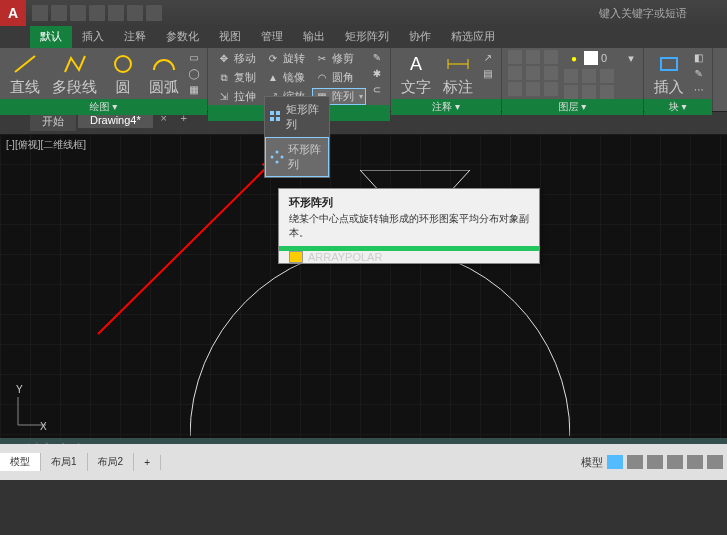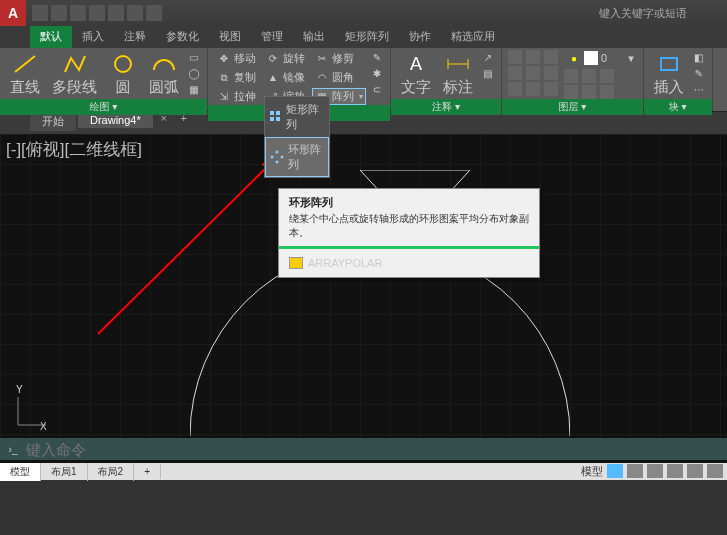--- a/index.html
+++ b/index.html
@@ -28,41 +28,41 @@
 .grid3{display:grid;grid-template-columns:repeat(3,16px);gap:2px}
 .grid3 .c{width:14px;height:14px;background:#666}
 .swatch{width:14px;height:14px;background:#fff}
 .dropdown-arr::after{content:"▾";margin-left:2px;font-size:8px;color:#bbb}
 .doc-tabs{height:22px;background:#3a3a3a;display:flex;align-items:flex-start;padding-left:30px;gap:2px}
 .doc-tab{padding:2px 12px;background:#4a4a4a;color:#ccc;border-radius:2px 2px 0 0;cursor:pointer}
 .doc-tab.active{background:#555;color:#fff}
 .doc-plus{width:18px;height:18px;color:#aaa;text-align:center;cursor:pointer}
 .canvas{position:relative;height:346px;background:#111}
 .grid-bg{position:absolute;inset:0;background-image:linear-gradient(#1a1a1a 1px,transparent 1px),linear-gradient(90deg,#1a1a1a 1px,transparent 1px);background-size:30px 30px}
-.view-label{position:absolute;top:4px;left:6px;color:#bbb;font-size:17px}
+.view-label{position:absolute;top:4px;left:6px;color:#bbb;font-size:10px}
 .ucs{position:absolute;left:12px;bottom:48px;color:#888}
 .ucs svg{width:36px;height:36px}
 .arc{position:absolute;left:190px;bottom:44px}
 .trap{position:absolute;left:360px;top:36px}
 .arrow{position:absolute;left:88px;top:20px}
 .cmdline{position:absolute;bottom:20px;left:0;right:0;height:22px;background:rgba(60,90,90,.85);display:flex;align-items:center;gap:6px;padding:0 6px}
 .cmdline input{flex:1;background:transparent;border:none;color:#eee;font-size:15px;outline:none}
-.layout-tabs{position:absolute;bottom:0;left:0;right:0;height:17px;background:#e0e0e0;display:flex;align-items:center}
+.layout-tabs{position:absolute;bottom:0;left:0;right:0;height:36px;background:#e0e0e0;display:flex;align-items:center}
 .lt{padding:2px 10px;color:#333;font-size:10px;cursor:pointer;border-right:1px solid #bbb}
 .lt.active{background:#fff}
 .status-r{margin-left:auto;display:flex;gap:4px;padding-right:4px}
 .status-r .s{width:16px;height:14px;background:#888}
 .array-menu{position:absolute;left:264px;top:96px;width:66px;background:#4f4f4f;border:1px solid #666;z-index:10}
 .am-item{display:flex;align-items:center;gap:4px;padding:5px 5px;cursor:pointer;font-size:10px}
 .am-item.sel{background:#6b6b6b;border:1px solid #8cf;padding:4px 4px}
 .am-ic{width:14px;height:14px;display:flex;align-items:center;justify-content:center}
 .tooltip{position:absolute;left:278px;top:188px;width:262px;background:#f0f0f0;border:1px solid #888;z-index:11;box-shadow:2px 2px 4px rgba(0,0,0,.4)}
 .tt-h{padding:6px 10px 2px;color:#222;font-weight:bold;font-size:11px}
 .tt-d{padding:0 10px 6px;color:#333;font-size:10px}
-.tt-cmd{padding:8px 10px;color:#333;border-top:3px solid #22c55e;display:flex;align-items:center;gap:5px;font-size:11px}
+.tt-cmd{padding:0 10px;color:#333;border-top:5px solid #22c55e;display:flex;align-items:center;gap:5px;font-size:11px}
 .tt-cmd .ci{width:14px;height:12px;background:#fc0;border:1px solid #999}
 .tt-f1{padding:3px 10px 6px;color:#444;font-size:10px}
 </style>
 </head>
 <body>
 
 <div class="titlebar">
   <div class="app-logo">A</div>
   <div class="qat">
     <div class="qat-btn"></div>

